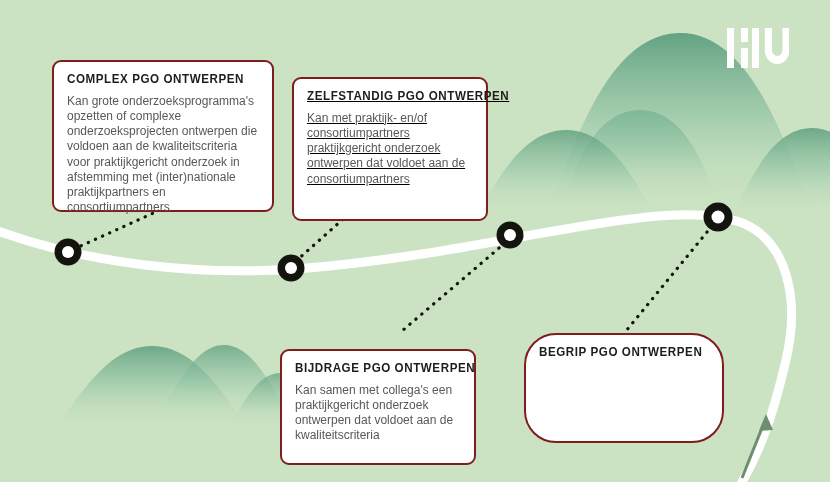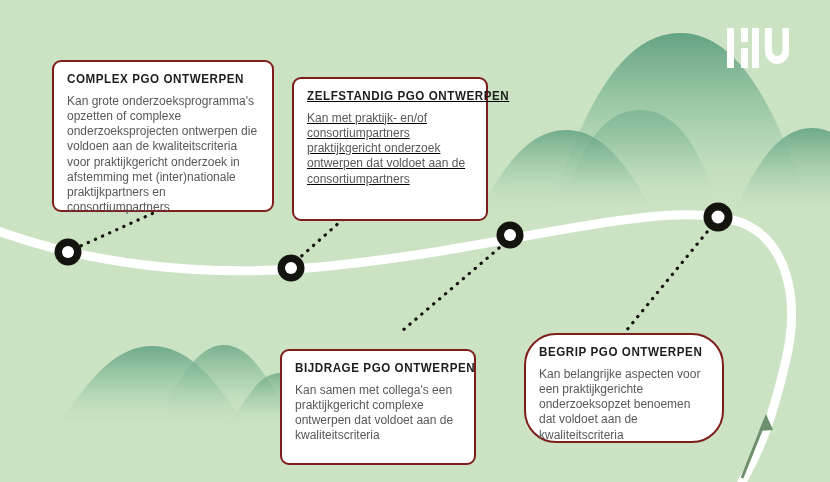--- a/index.html
+++ b/index.html
@@ -151,21 +151,20 @@
     <p class="card-body">Kan grote onderzoeksprogramma's opzetten of complexe onderzoeksprojecten ontwerpen die voldoen aan de kwaliteitscriteria voor praktijkgericht onderzoek in afstemming met (inter)nationale praktijkpartners en consortiumpartners</p>
   </div>
 
   <div class="card" id="card-zelfstandig">
     <p class="card-title">ZELFSTANDIG PGO ONTWERPEN</p>
     <p class="card-body">Kan met praktijk- en/of consortiumpartners praktijkgericht onderzoek ontwerpen dat voldoet aan de consortiumpartners</p>
   </div>
 
   <div class="card" id="card-bijdrage">
     <p class="card-title">BIJDRAGE PGO ONTWERPEN</p>
-    <p class="card-body">Kan samen met collega's een praktijkgericht complexe ontwerpen dat voldoet aan de kwaliteitscriteria</p>
+    <p class="card-body">Kan samen met collega's een praktijkgericht onderzoek ontwerpen dat voldoet aan de kwaliteitscriteria</p>
   </div>
 
   <div class="card" id="card-begrip">
     <p class="card-title">BEGRIP PGO ONTWERPEN</p>
-    <p class="card-body">Kan belangrijke aspecten voor een praktijkgerichte onderzoeksopzet benoemen dat voldoet aan de kwaliteitscriteria</p>
   </div>
 
 </div>
 
 </body></html>

